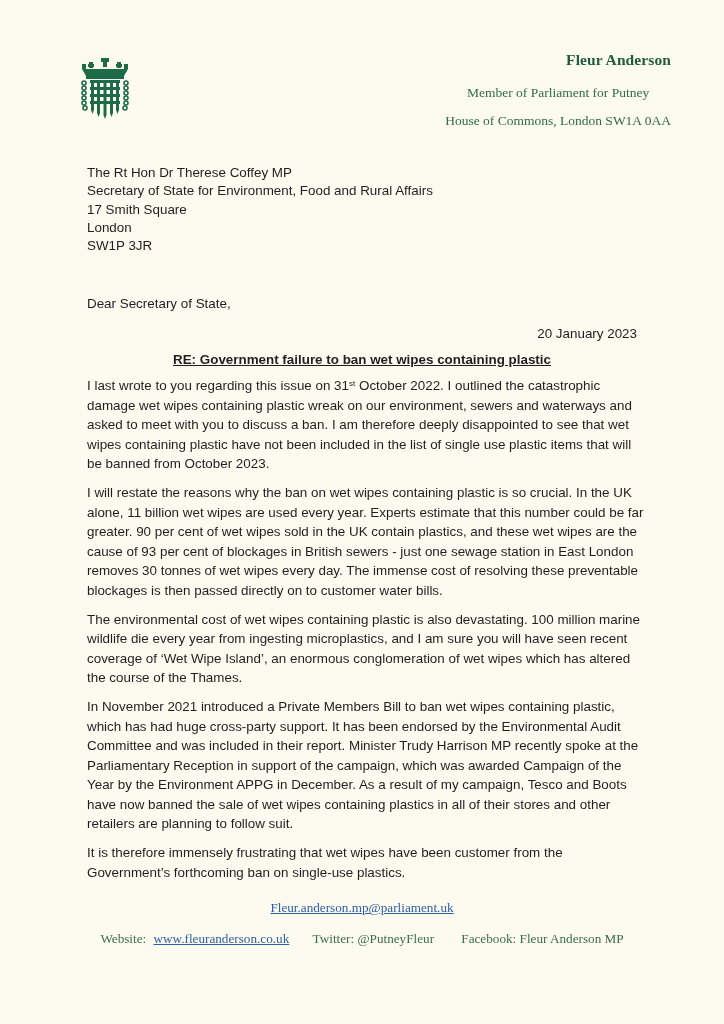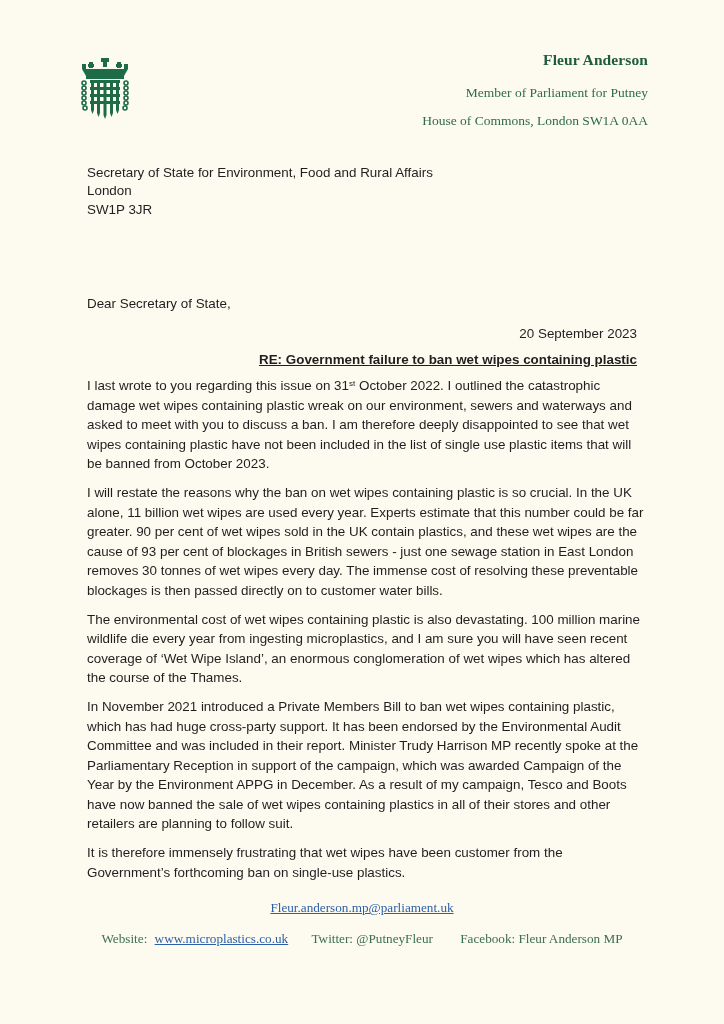--- a/index.html
+++ b/index.html
@@ -3,32 +3,32 @@
 <meta charset="utf-8">
 <style>
   html, body { margin: 0; padding: 0; }
   body {
     width: 724px; height: 1024px; background: #fdfaf0;
     position: relative; overflow: hidden;
     font-family: "Liberation Sans", "DejaVu Sans", sans-serif;
     color: #1f1f1f;
   }
   .logo { position: absolute; left: 79px; top: 58px; width: 52px; height: 62px; }
-  .mp-header { position: absolute; right: 76px; top: 51px; text-align: right;
+  .mp-header { position: absolute; right: 53px; top: 51px; text-align: right;
     font-family: "Liberation Serif", "DejaVu Serif", serif; color: #2f6b4a; }
   .mp-name { font-size: 15.5px; font-weight: bold; color: #1f5c3e; margin: 0 0 11px 0; letter-spacing: 0.1px; }
-  .mp-line { font-size: 13.5px; margin: 16px 0 11px 0; }
+  .mp-line { font-size: 13.5px; margin: 16px 0 11px 0; text-align: center; }
   .mp-line + .mp-line { margin-top: 12px; }
 
   .text { font-size: 13.4px; line-height: 19.6px; }
   .recipient { position: absolute; left: 87px; top: 164px; }
   .recipient div { height: 18.3px; line-height: 18.3px; }
   .salutation { position: absolute; left: 87px; top: 294px; }
   .date { position: absolute; right: 87px; top: 324px; }
-  .subject { position: absolute; left: 87px; right: 87px; top: 350px; text-align: right;
+  .subject { position: absolute; left: 87px; right: 87px; top: 350px; text-align: center;
     font-weight: bold; text-decoration: underline; }
   .body-wrap { position: absolute; left: 87px; width: 560px; top: 376px; }
   .para { margin: 0 0 9px 0; }
   sup { font-size: 8px; line-height: 0; vertical-align: 4px; }
 
   .footer { position: absolute; left: 0; right: 0; top: 900px; text-align: center;
     font-family: "Liberation Serif", "DejaVu Serif", serif; font-size: 13.2px; color: #3b6e52; }
   .footer a { color: #2b5fa8; text-decoration: underline; }
   .footer-email { margin-bottom: 15px; }
   .footer-row span { margin: 4px; }
@@ -84,38 +84,40 @@
   </svg>
 </div>
 
 <div class="mp-header">
   <div class="mp-name">Fleur Anderson</div>
   <div class="mp-line">Member of Parliament for Putney</div>
   <div class="mp-line">House of Commons, London SW1A 0AA</div>
 </div>
 
 <div class="recipient text">
+  <div>The Rt Hon Dr Therese Coffey MP</div>
   <div>Secretary of State for Environment, Food and Rural Affairs</div>
+  <div>17 Smith Square</div>
   <div>London</div>
   <div>SW1P 3JR</div>
 </div>
 
 <div class="salutation text">Dear Secretary of State,</div>
-<div class="date text">20 September 2023</div>
+<div class="date text">20 January 2023</div>
 <div class="subject text">RE: Government failure to ban wet wipes containing plastic</div>
 
 <div class="body-wrap text">
   <p class="para"><span>I last wrote to you regarding this issue on 31</span><sup>st</sup><span> October 2022. I outlined the catastrophic damage wet wipes containing plastic wreak on our environment, sewers and waterways and asked to meet with you to discuss a ban. I am therefore deeply disappointed to see that wet wipes containing plastic have not been included in the list of single use plastic items that will be banned from October 2023.</span></p>
   <p class="para">I will restate the reasons why the ban on wet wipes containing plastic is so crucial. In the UK alone, 11 billion wet wipes are used every year. Experts estimate that this number could be far greater. 90 per cent of wet wipes sold in the UK contain plastics, and these wet wipes are the cause of 93 per cent of blockages in British sewers - just one sewage station in East London removes 30 tonnes of wet wipes every day. The immense cost of resolving these preventable blockages is then passed directly on to customer water bills.</p>
   <p class="para">The environmental cost of wet wipes containing plastic is also devastating. 100 million marine wildlife die every year from ingesting microplastics, and I am sure you will have seen recent coverage of ‘Wet Wipe Island’, an enormous conglomeration of wet wipes which has altered the course of the Thames.</p>
   <p class="para">In November 2021 introduced a Private Members Bill to ban wet wipes containing plastic, which has had huge cross-party support. It has been endorsed by the Environmental Audit Committee and was included in their report. Minister Trudy Harrison MP recently spoke at the Parliamentary Reception in support of the campaign, which was awarded Campaign of the Year by the Environment APPG in December. As a result of my campaign, Tesco and Boots have now banned the sale of wet wipes containing plastics in all of their stores and other retailers are planning to follow suit.</p>
   <p class="para">It is therefore immensely frustrating that wet wipes have been customer from the Government’s forthcoming ban on single-use plastics.</p>
 </div>
 
 <div class="footer">
   <div class="footer-email"><a>Fleur.anderson.mp@parliament.uk</a></div>
   <div class="footer-row">
     <span>Website:</span>
-    <a>www.microplastics.co.uk</a><span class="gap"></span>
+    <a>www.fleuranderson.co.uk</a><span class="gap"></span>
     <span>Twitter: @PutneyFleur</span><span class="gap"></span>
     <span>Facebook: Fleur Anderson MP</span>
   </div>
 </div>
 
 </body></html>

